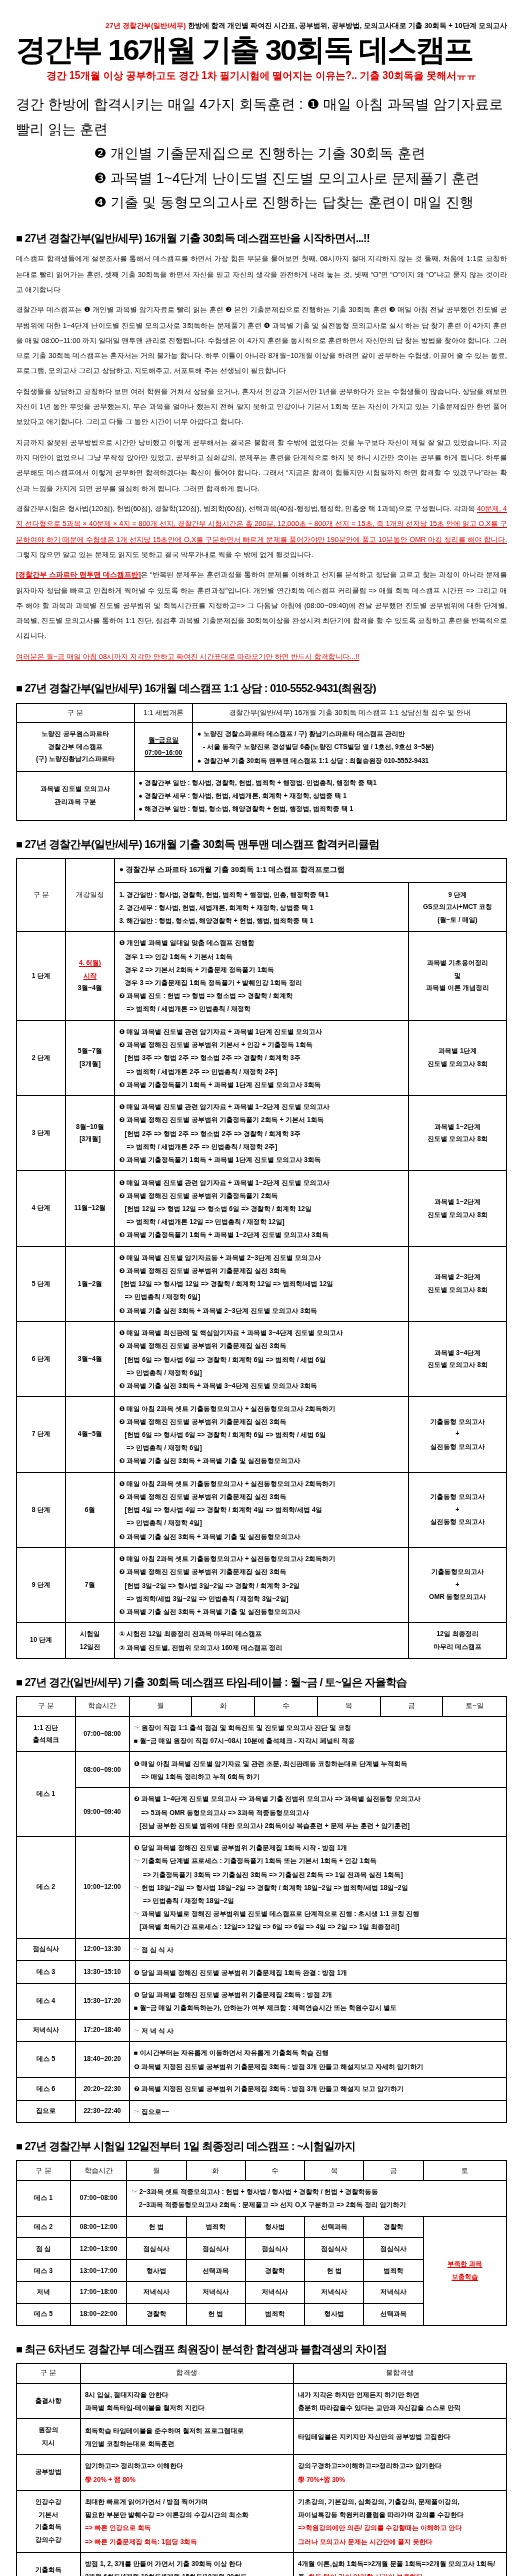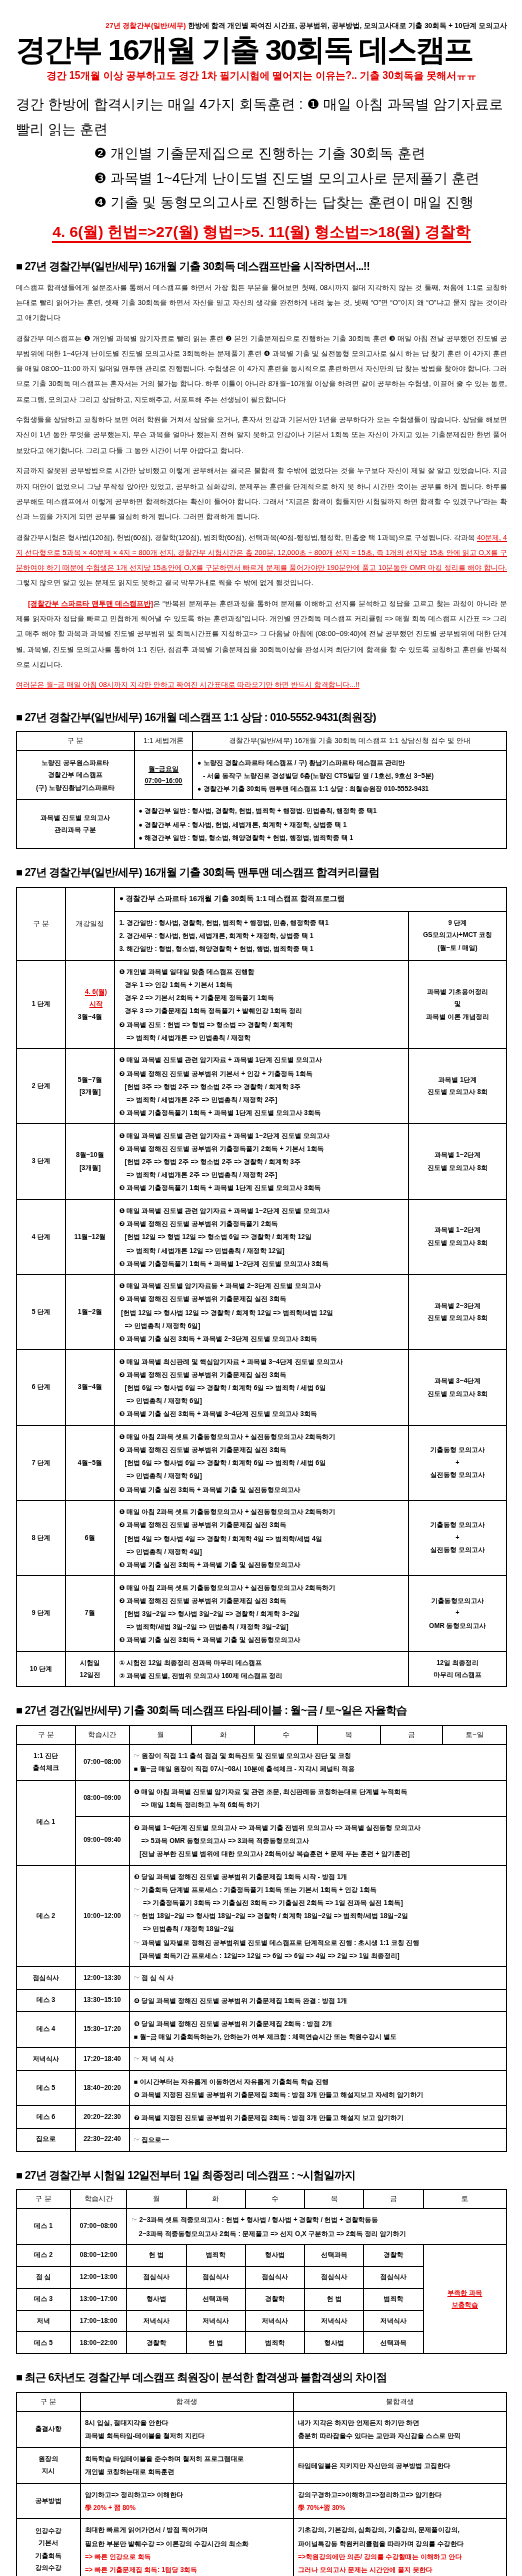--- a/index.html
+++ b/index.html
@@ -1,19 +1,19 @@
 <!DOCTYPE html>
 <html style="font-size:8.4px"><head>
 <meta charset="utf-8">
 <style>
   html,body{margin:0;padding:0;background:#fff;color:#000;}
   body{width:523px;font-family:"Liberation Sans","DejaVu Sans",sans-serif;}
   .page{padding:13.7px 16px 5.3px 16px;}
   .red{color:#e60000;}
-  .u{text-decoration:underline;margin-left:12px;}
+  .u{text-decoration:underline;}
   .pre{white-space:pre-wrap;}
   .topline{font-size:7.1px;font-weight:700;text-align:right;margin-top:7.4px;}
   .main-title{font-size:30px;font-weight:900;letter-spacing:-1.6px;margin:3.2px 0 1.1px 0;line-height:1.05;}
   .subtitle{font-size:10px;font-weight:900;text-align:center;margin:3.2px 0 9.5px 0;}
   .training{font-size:14px;font-weight:400;line-height:1.75;margin:5.3px 0 3.2px 0;}
   .training .t0{display:block;}
   .training .ti{display:block;padding-left:78px;}
   .schedule-line{font-size:15.3px;font-weight:900;text-align:center;margin:7.4px 0 13.7px 0;}
   .schedule-line span{border-bottom:2.1px solid #e60000;padding-bottom:1.1px;}
   h2.sec{font-size:11px;font-weight:900;margin:16px 0 6.3px 0;letter-spacing:-0.5px;}
@@ -40,21 +40,20 @@
   <div class="main-title">경간부 16개월 기출 30회독 데스캠프</div>
   <div class="subtitle red">경간 15개월 이상 공부하고도 경간 1차 필기시험에 떨어지는 이유는?.. 기출 30회독을 못해서ㅠㅠ</div>
 
   <div class="training">
     <span class="t0"><span>경간 한방에 합격시키는 매일 4가지 회독훈련 : </span><span>❶ 매일 아침 과목별 암기자료로 빨리 읽는 훈련</span></span>
     <span class="ti">❷ 개인별 기출문제집으로 진행하는 기출 30회독 훈련</span>
     <span class="ti">❸ 과목별 1~4단계 난이도별 진도별 모의고사로 문제풀기 훈련</span>
     <span class="ti">❹ 기출 및 동형모의고사로 진행하는 답찾는 훈련이 매일 진행</span>
   </div>
 
-  <div class="schedule-line red"><span>4. 6(월) 헌법=&gt;27(월) 형법=&gt;5. 11(월) 형소법=&gt;18(월) 경찰학</span></div>
 
   <h2 class="sec">■ 27년 경찰간부(일반/세무) 16개월 기출 30회독 데스캠프반을 시작하면서...!!</h2>
   <p class="body">데스캠프 합격생들에게 설문조사를 통해서 데스캠프를 하면서 가장 힘든 부분을 물어보면 첫째, 08시까지 절대 지각하지 않는 것 둘째, 처음에 1:1로 코칭하는대로 빨리 읽어가는 훈련, 셋째 기출 30회독을 하면서 자신을 믿고 자신의 생각을 완전하게 내려 놓는 것, 넷째 “O”면 “O”이지 왜 “O”냐고 묻지 않는 것이라고 애기합니다</p>
   <p class="body">경찰간부 데스캠프는 ❶ 개인별 과목별 암기자료로 빨리 읽는 훈련 ❷ 본인 기출문제집으로 진행하는 기출 30회독 훈련 ❸ 매일 아침 전날 공부했던 진도별 공부범위에 대한 1~4단계 난이도별 진도별 모의고사로 3회독하는 문제풀기 훈련 ❹ 과목별 기출 및 실전동형 모의고사로 실시 하는 답 찾기 훈련 이 4가지 훈련을 매일 08:00~11:00 까지 일대일 맨투맨 관리로 진행됩니다. 수험생은 이 4가지 훈련을 동시적으로 훈련하면서 자신만의 답 찾는 방법을 찾아야 합니다. 그러므로 기출 30회독 데스캠프는 혼자서는 거의 불가능 합니다. 하루 이틀이 아니라 8개월~10개월 이상을 하려면 같이 공부하는 수험생, 이끌어 줄 수 있는 동료, 프로그램, 모의고사 그리고 상담하고, 지도해주고, 서포트해 주는 선생님이 필요합니다</p>
   <p class="body">수험생들을 상담하고 코칭하다 보면 여러 학원을 거쳐서 상담을 오거나, 혼자서 인강과 기본서만 1년을 공부하다가 오는 수험생들이 많습니다. 상담을 해보면 자신이 1년 동안 무엇을 공부했는지, 무슨 과목을 얼마나 했는지 전혀 알지 못하고 인강이나 기본서 1회독 또는 자신이 가지고 있는 기출문제집만 한번 풀어보았다고 애기합니다. 그리고 다들 그 동안 시간이 너무 아깝다고 합니다.</p>
   <p class="body">지금까지 잘못된 공부방법으로 시간만 낭비했고 이렇게 공부해서는 결국은 불합격 할 수밖에 없었다는 것을 누구보다 자신이 제일 잘 알고 있었습니다. 지금까지 대안이 없었으니 그냥 무작정 앉아만 있었고, 공부하고 심화강의, 문제푸는 훈련을 단계적으로 하지 못 하니 시간만 죽이는 공부를 하게 됩니다. 하루를 공부해도 데스캠프에서 이렇게 공부하면 합격하겠다는 확신이 들어야 합니다. 그래서 “지금은 합격이 힘들지만 시험일까지 하면 합격할 수 있겠구나”라는 확신과 느낌을 가지게 되면 공부를 열심히 하게 됩니다. 그러면 합격하게 됩니다.</p>
   <p class="body">
     <span>경찰간부시험은 형사법(120점), 헌법(60점), 경찰학(120점), 범죄학(60점), 선택과목(40점-행정법,행정학, 민총중 택 1과목)으로 구성됩니다. 각과목 </span><span class="redu">40문제, 4지 선다형으로 5과목 × 40문제 × 4지 = 800개 선지, 경찰간부 시험시간은 총 200분, 12,000초 ÷ 800개 선지 = 15초, 즉 1개의 선지당 15초 안에 읽고 O,X를 구분하여야 하기 때문에 수험생은 1개 선지당 15초안에 O,X를 구분하면서 빠르게 문제를 풀어가야만 190분안에 풀고 10분동안 OMR 마킹 정리를 해야 합니다.</span><span> 그렇지 않으면 알고 있는 문제도 읽지도 못하고 결국 막무가내로 찍을 수 밖에 없게 될것입니다.</span>
   </p>
   <p class="body">

